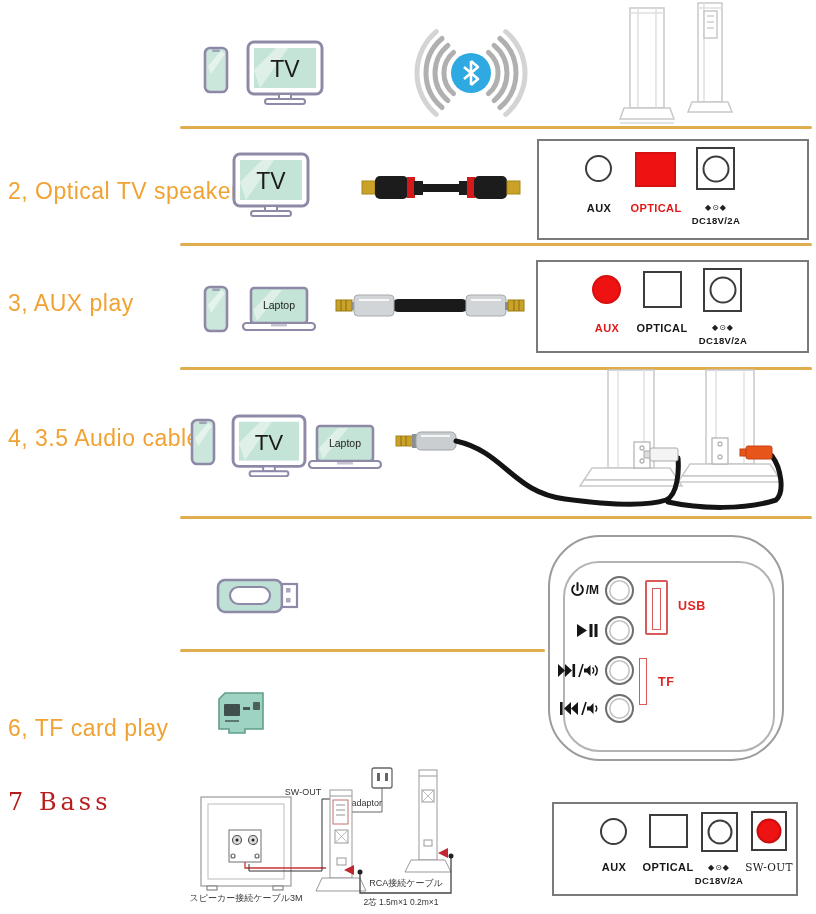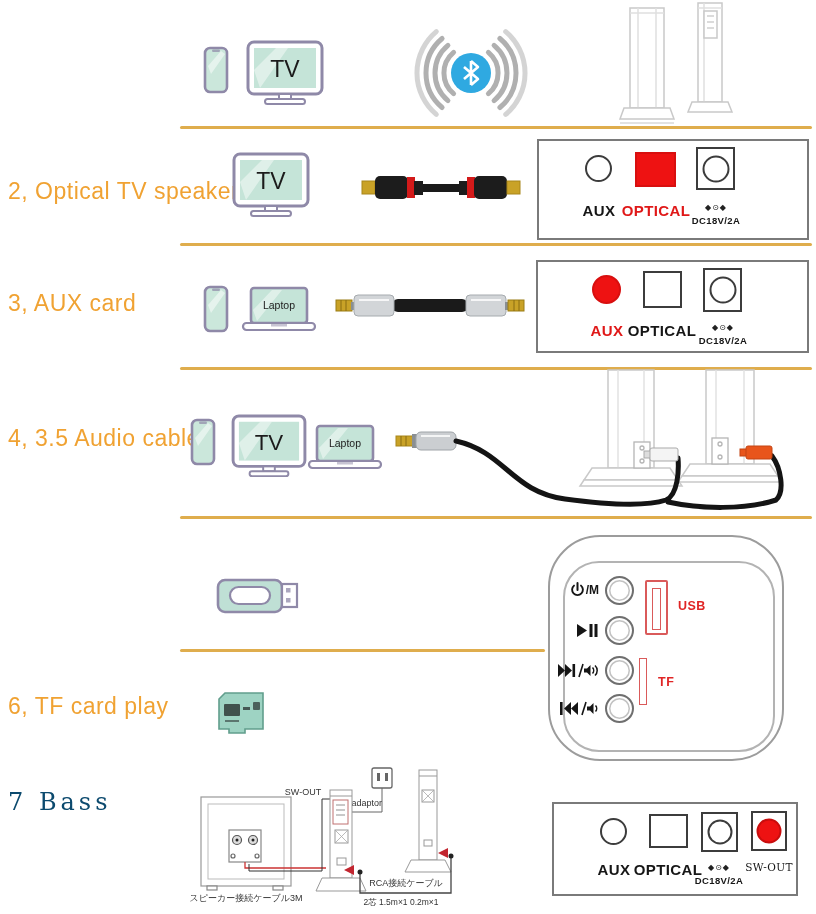--- a/index.html
+++ b/index.html
@@ -1,30 +1,30 @@
 <!DOCTYPE html>
 <html><head>
 <meta charset="utf-8">
 <style>
   html,body{margin:0;padding:0;background:#fff;}
   *,*::before,*::after{box-sizing:border-box;}
   #canvas{position:relative;width:816px;height:914px;background:#ffffff;overflow:hidden;
           font-family:"Liberation Sans",sans-serif;}
   .sec-label{position:absolute;left:8px;color:#F0A232;font-size:23px;letter-spacing:.5px;white-space:nowrap;}
-  .sec-label.serif{font-family:"DejaVu Serif",serif;color:#0c4a6e;font-size:24px;letter-spacing:4px;}
+  .sec-label.serif{font-family:"DejaVu Serif",serif;color:#b91c1c;font-size:24px;letter-spacing:4px;}
   .divider{position:absolute;left:180px;width:632px;height:3px;background:#DFAD4D;border-radius:2px;}
   .panel{position:absolute;background:#fff;border:2px solid #7a7a7a;}
   .pcircle{position:absolute;border:2px solid #3c3c3c;border-radius:50%;background:#fff;}
   .pcircle.red{background:#EE1212;border-color:#D80F0F;}
   .psquare{position:absolute;border:2px solid #3c3c3c;background:#fff;}
   .psquare.red{background:#EE1212;border-color:#D80F0F;}
   .inner-circle{position:absolute;left:50%;top:50%;transform:translate(-50%,-50%);
                 border:2px solid #3c3c3c;border-radius:50%;background:#fff;}
   .inner-circle.red{background:#EE1212;border-color:#C90D0D;}
-  .plabel{position:absolute;transform:translateX(-50%);font-size:15px;font-weight:bold;color:#161616;
+  .plabel{position:absolute;transform:translateX(-50%);font-size:11px;font-weight:bold;color:#161616;
           letter-spacing:.4px;white-space:nowrap;}
   .plabel.red{color:#E01818;}
   .plabel.small{font-size:9.5px;}
   .plabel.glyph{font-size:8px;font-weight:normal;letter-spacing:1px;font-family:"DejaVu Sans",sans-serif;color:#222;}
   .plabel.serif{font-family:"DejaVu Serif",serif;font-weight:normal;font-size:10.5px;}
   #control-panel{position:absolute;left:548px;top:535px;width:236px;height:226px;
                  border:2px solid #9c9c9c;border-radius:52px;background:#fff;}
   #cp-inner{position:absolute;left:13px;top:24px;right:7px;bottom:7px;border:2px solid #b3b3b3;border-radius:36px;}
   .cp-row{position:absolute;left:8px;width:76px;height:32px;display:flex;align-items:center;justify-content:flex-end;}
   .cp-btn{flex:0 0 auto;width:29px;height:29px;margin-left:6px;border:2px solid #6f6f6f;border-radius:50%;
@@ -37,23 +37,23 @@
   .tf-slot{position:absolute;left:89px;top:121px;width:8px;height:47px;border:1.5px solid #DA5A5A;background:#fff;}
   svg{position:absolute;overflow:visible;}
   svg text{font-family:"Liberation Sans",sans-serif;}
 </style>
 </head>
 <body>
 
 <div id="canvas">
 
   <span class="sec-label" style="top:178px">2, Optical TV speaker</span>
-  <span class="sec-label" style="top:290px">3, AUX card</span>
+  <span class="sec-label" style="top:290px">3, AUX play</span>
   <span class="sec-label" style="top:425px">4, 3.5 Audio cable</span>
-  <span class="sec-label" style="top:693px">6, TF card play</span>
+  <span class="sec-label" style="top:715px">6, TF card play</span>
   <span class="sec-label serif" style="top:788px">7 Bass</span>
 
   <div class="divider" style="top:126px"></div>
   <div class="divider" style="top:243px"></div>
   <div class="divider" style="top:367px"></div>
   <div class="divider" style="top:516px"></div>
   <div class="divider" style="top:649px;width:365px"></div>
 
   <svg style="left:203px;top:46px" width="26" height="48" viewBox="0 0 26 48">
     <rect x="2" y="2" width="22" height="44" rx="5" fill="#CBE7DB" stroke="#8F89A8" stroke-width="2.6"></rect>

